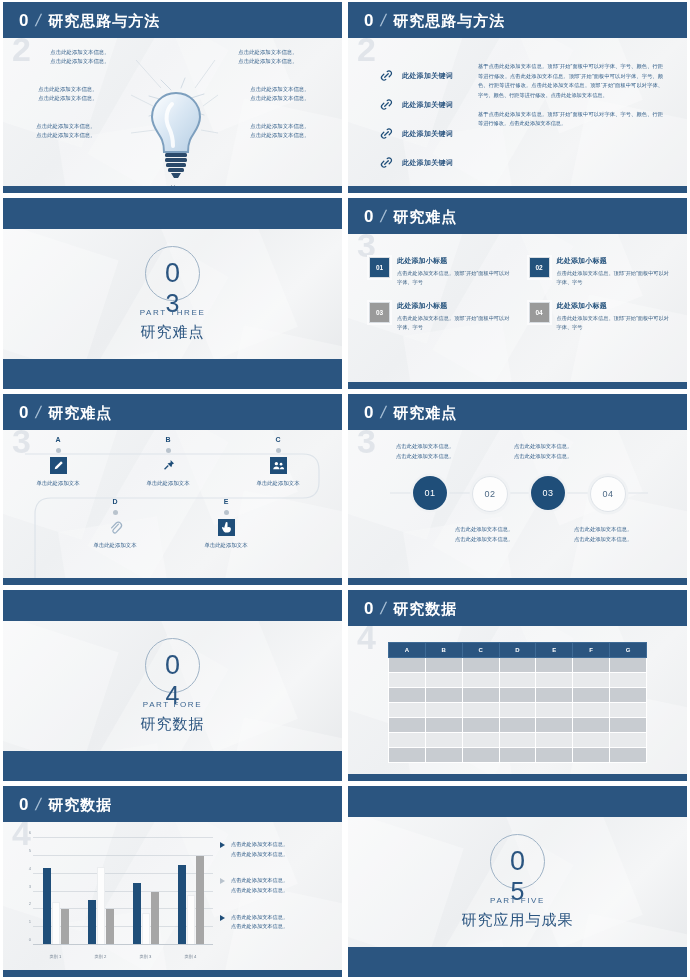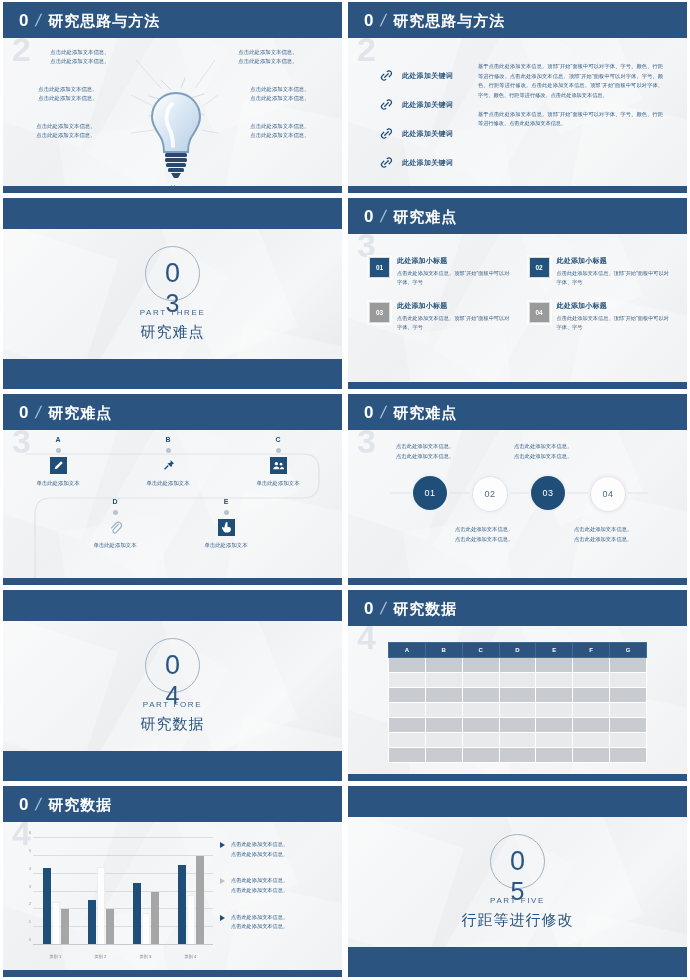--- a/index.html
+++ b/index.html
@@ -774,20 +774,20 @@
             <i class="p3"></i>
             <i class="p4"></i>
             <i class="p5"></i>
         </div>
         <div class="div-center">
           <div class="circ">
             <span class="zero">0</span>
             <span class="dig">5</span>
           </div>
           <div class="partlbl">PART FIVE</div>
-          <div class="div-title">行距等进行修改</div>
+          <div class="div-title">研究应用与成果</div>
         </div>
       </div>
       <div class="div-bot"></div>
     </div>
   </div>
 
 </div>
 
 </body></html>

